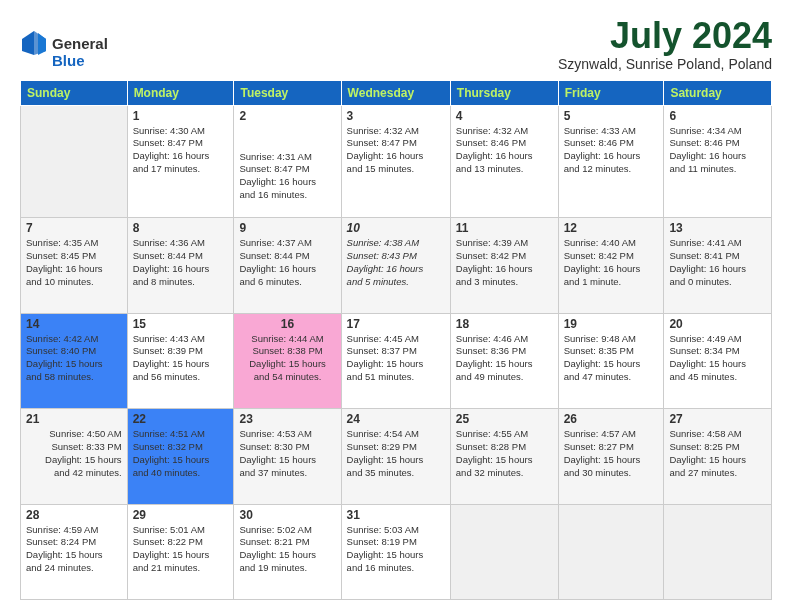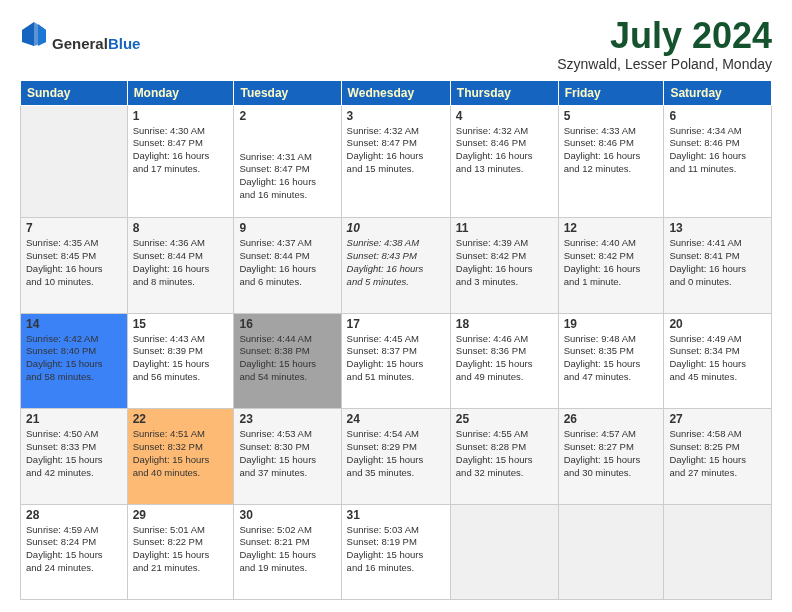--- a/index.html
+++ b/index.html
@@ -22,21 +22,21 @@
       justify-content: space-between;
       align-items: flex-start;
       margin-bottom: 8px;
     }
     .logo {
       display: flex;
       align-items: center;
     }
     .logo-text {
       display: flex;
-      flex-direction: row;
+      flex-direction: column;
       line-height: 1.1;
       margin-top: 20px;
     }
     .logo-general {
       font-size: 15px;
       font-weight: bold;
       color: #333;
     }
     .logo-blue {
       font-size: 15px;
@@ -62,21 +62,21 @@
       color: #333;
     }
     .calendar {
       flex: 1;
       border-collapse: collapse;
       width: 100%;
       font-size: 10.5px;
     }
     .calendar th {
       background: #1565c0;
-      color: #fef9c3;
+      color: #bef264;
       text-align: left;
       padding: 5px 6px;
       font-size: 12px;
       font-weight: bold;
       border: 1px solid #fff;
       margin-left: 48px;
     }
     .calendar td {
       border: 1px solid #ccc;
       padding: 3px 5px;
@@ -111,21 +111,21 @@
         <polygon points="18,4 26,10 26,22 18,26" fill="#1a78d4"></polygon>
         <polygon points="14,2 18,4 18,26 14,26" fill="#fff" opacity="0.3"></polygon>
       </svg>
       <div class="logo-text">
         <span class="logo-general">General</span>
         <span class="logo-blue">Blue</span>
       </div>
     </div>
     <div class="title-area">
       <div class="month-title">July 2024</div>
-      <div class="location">Szynwald, Lesser Poland, Monday</div>
+      <div class="location">Szynwald, Sunrise Poland, Poland</div>
     </div>
   </div>
 
   <table class="calendar">
     <thead>
       <tr>
         <th>Sunday</th>
         <th>Monday</th>
         <th>Tuesday</th>
         <th>Wednesday</th>
@@ -239,21 +239,21 @@
 Daylight: 15 hours
 and 58 minutes.</div>
           </td>
           <td style="background: rgb(255, 255, 255);">
             <span class="day-num">15</span>
             <div class="day-info" style="white-space: pre-line;">Sunrise: 4:43 AM
 Sunset: 8:39 PM
 Daylight: 15 hours
 and 56 minutes.</div>
           </td>
-          <td style="background: #a3a3a3;">
+          <td style="background: #f9a8d4; text-align: center;">
             <span class="day-num">16</span>
             <div class="day-info" style="white-space: pre-line;">Sunrise: 4:44 AM
 Sunset: 8:38 PM
 Daylight: 15 hours
 and 54 minutes.</div>
           </td>
           <td style="background: rgb(255, 255, 255);">
             <span class="day-num">17</span>
             <div class="day-info" style="white-space: pre-line;">Sunrise: 4:45 AM
 Sunset: 8:37 PM
@@ -278,26 +278,26 @@
             <span class="day-num">20</span>
             <div class="day-info" style="white-space: pre-line;">Sunrise: 4:49 AM
 Sunset: 8:34 PM
 Daylight: 15 hours
 and 45 minutes.</div>
           </td>
         </tr>
         <tr style="background: rgb(245, 245, 245); padding-left: 28px;">
           <td style="background: rgb(245, 245, 245);">
             <span class="day-num">21</span>
-            <div class="day-info" style="white-space: pre-line;">Sunrise: 4:50 AM
+            <div class="day-info" style="white-space: pre-line; text-align: right;">Sunrise: 4:50 AM
 Sunset: 8:33 PM
 Daylight: 15 hours
 and 42 minutes.</div>
           </td>
-          <td style="background: #fdba74;">
+          <td style="background: #3b82f6;">
             <span class="day-num">22</span>
             <div class="day-info" style="white-space: pre-line;">Sunrise: 4:51 AM
 Sunset: 8:32 PM
 Daylight: 15 hours
 and 40 minutes.</div>
           </td>
           <td style="background: rgb(245, 245, 245);">
             <span class="day-num">23</span>
             <div class="day-info" style="white-space: pre-line;">Sunrise: 4:53 AM
 Sunset: 8:30 PM

